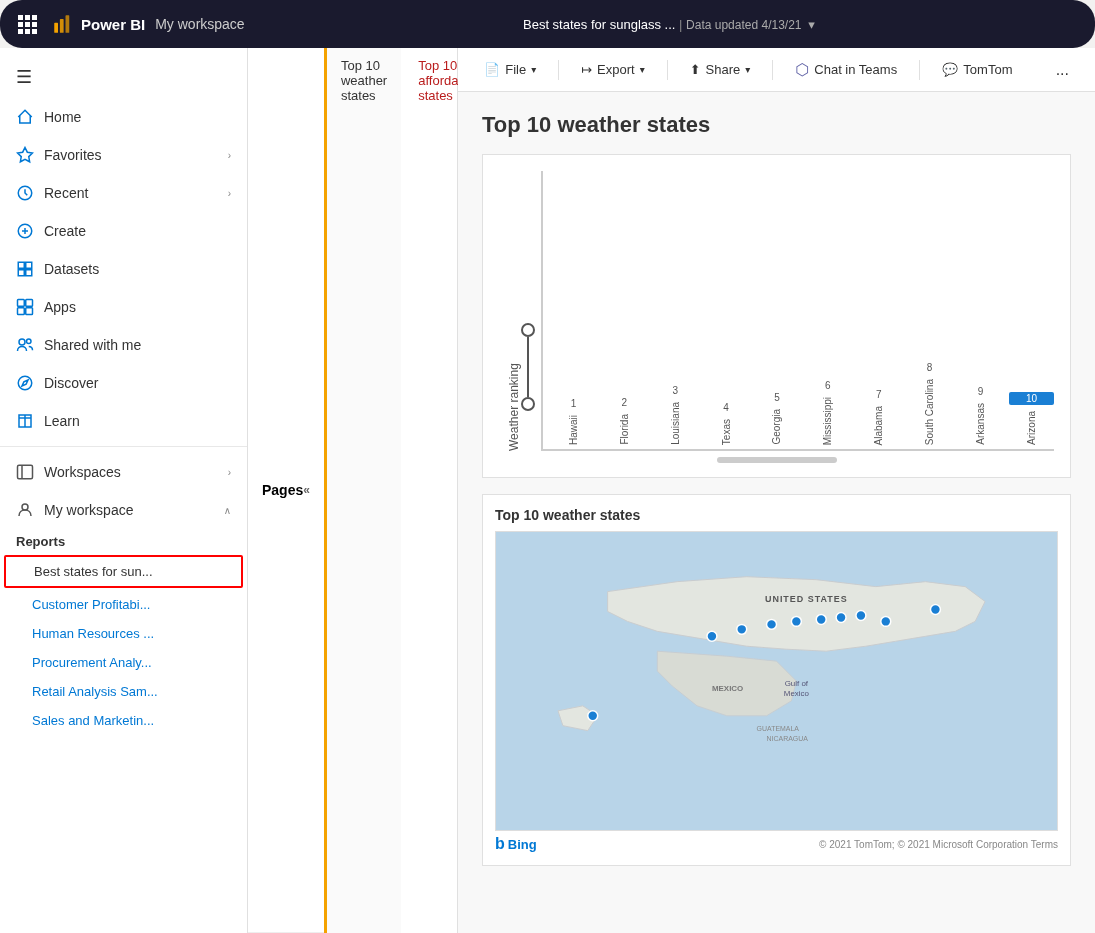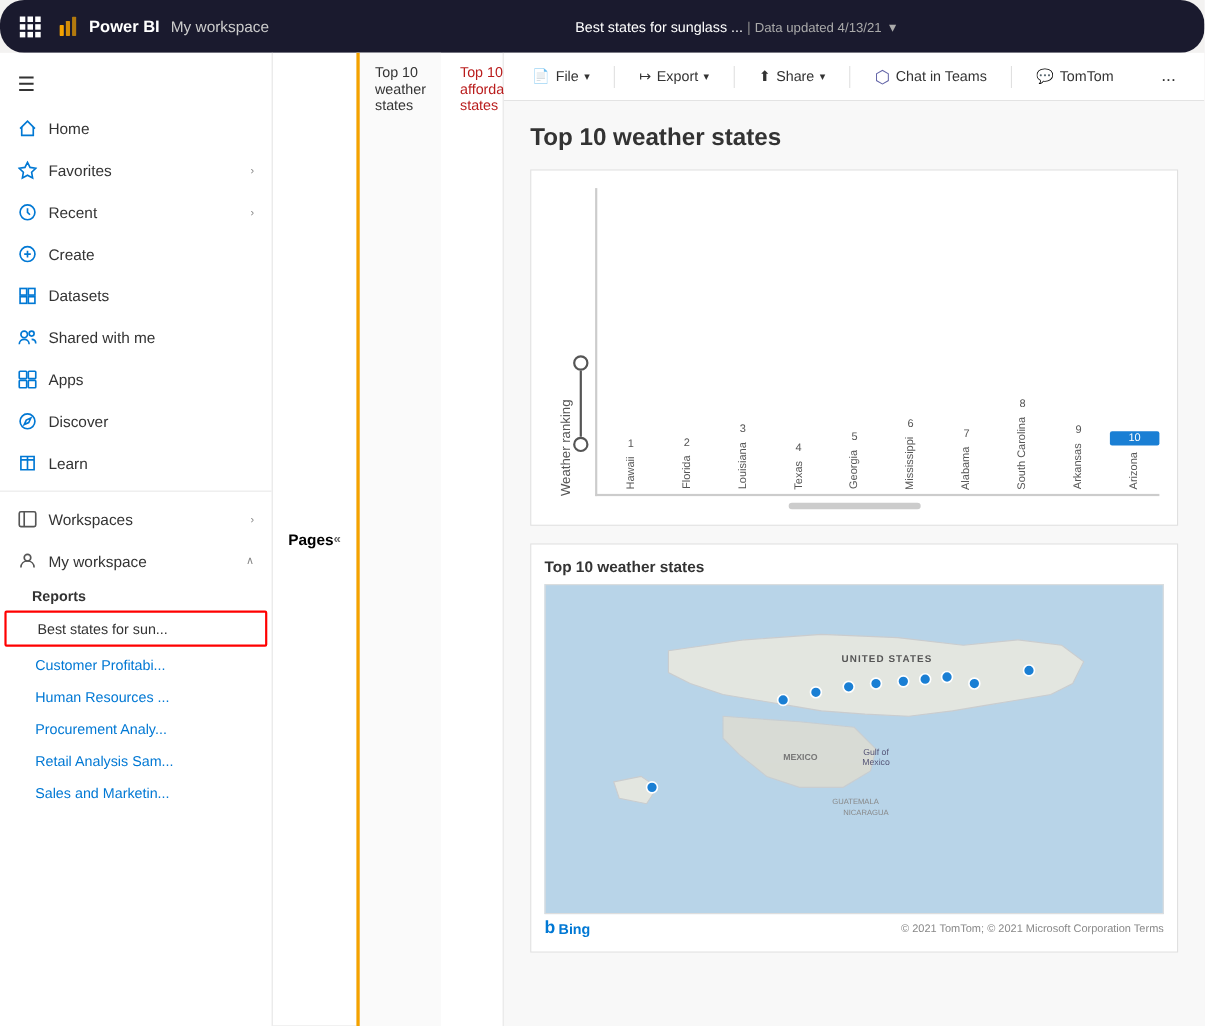--- a/index.html
+++ b/index.html
@@ -354,44 +354,44 @@
               <rect x="3" y="13" width="8" height="8"></rect>
               <rect x="13" y="13" width="8" height="8"></rect>
             </svg>
         </span>
         <span>Datasets</span>
       </div>
 
       <div class="sidebar-item">
         <span class="icon">
           <svg width="18" height="18" viewBox="0 0 24 24" fill="none" stroke="#0078d4" stroke-width="2">
+              <rect x="2" y="2" width="9" height="9" rx="1"></rect>
+              <rect x="13" y="2" width="9" height="9" rx="1"></rect>
+              <rect x="2" y="13" width="9" height="9" rx="1"></rect>
+              <rect x="13" y="13" width="9" height="9" rx="1"></rect>
+            </svg>
+        </span>
+        <span>Apps</span>
+      </div>
+
+      <div class="sidebar-item">
+        <span class="icon">
+          <svg width="18" height="18" viewBox="0 0 24 24" fill="none" stroke="#0078d4" stroke-width="2">
               <circle cx="8" cy="8" r="4"></circle>
               <path d="M2 20c0-4 3-6 6-6s6 2 6 6"></path>
               <circle cx="17" cy="7" r="3"></circle>
               <path d="M22 19c0-3-2-5-5-5"></path>
             </svg>
         </span>
         <span>Shared with me</span>
       </div>
 
       <div class="sidebar-item">
         <span class="icon">
           <svg width="18" height="18" viewBox="0 0 24 24" fill="none" stroke="#0078d4" stroke-width="2">
-              <rect x="2" y="2" width="9" height="9" rx="1"></rect>
-              <rect x="13" y="2" width="9" height="9" rx="1"></rect>
-              <rect x="2" y="13" width="9" height="9" rx="1"></rect>
-              <rect x="13" y="13" width="9" height="9" rx="1"></rect>
-            </svg>
-        </span>
-        <span>Apps</span>
-      </div>
-
-      <div class="sidebar-item">
-        <span class="icon">
-          <svg width="18" height="18" viewBox="0 0 24 24" fill="none" stroke="#0078d4" stroke-width="2">
               <circle cx="12" cy="12" r="9"></circle>
               <polygon points="16,8 10.5,10.5 8,16 13.5,13.5"></polygon>
             </svg>
         </span>
         <span>Discover</span>
       </div>
 
       <div class="sidebar-item">
         <span class="icon">
           <svg width="18" height="18" viewBox="0 0 24 24" fill="none" stroke="#0078d4" stroke-width="2">
@@ -420,21 +420,21 @@
         <span class="icon">
           <svg width="18" height="18" viewBox="0 0 24 24" fill="none" stroke="#555" stroke-width="2">
               <circle cx="12" cy="8" r="4"></circle>
               <path d="M4 20c0-5 3.6-8 8-8s8 3 8 8"></path>
             </svg>
         </span>
         <span>My workspace</span>
         <span class="chevron">∧</span>
       </div>
 
-      <div style="padding: 4px 16px; margin-left: 13px;">
+      <div style="padding: 4px 16px;">
         <span style="font-size:13px;font-weight:600;color:#333;">Reports</span>
       </div>
 
       <div class="sidebar-sub-item active-report-box" style="padding:7px 16px 7px 28px; border: 2px solid red; margin: 2px 4px; border-radius: 2px; color:#333; font-size:13px; cursor:pointer;">
         <span>Best states for sun...</span>
       </div>
       <div class="sidebar-sub-item">
         <span>Customer Profitabi...</span>
       </div>
       <div class="sidebar-sub-item">

